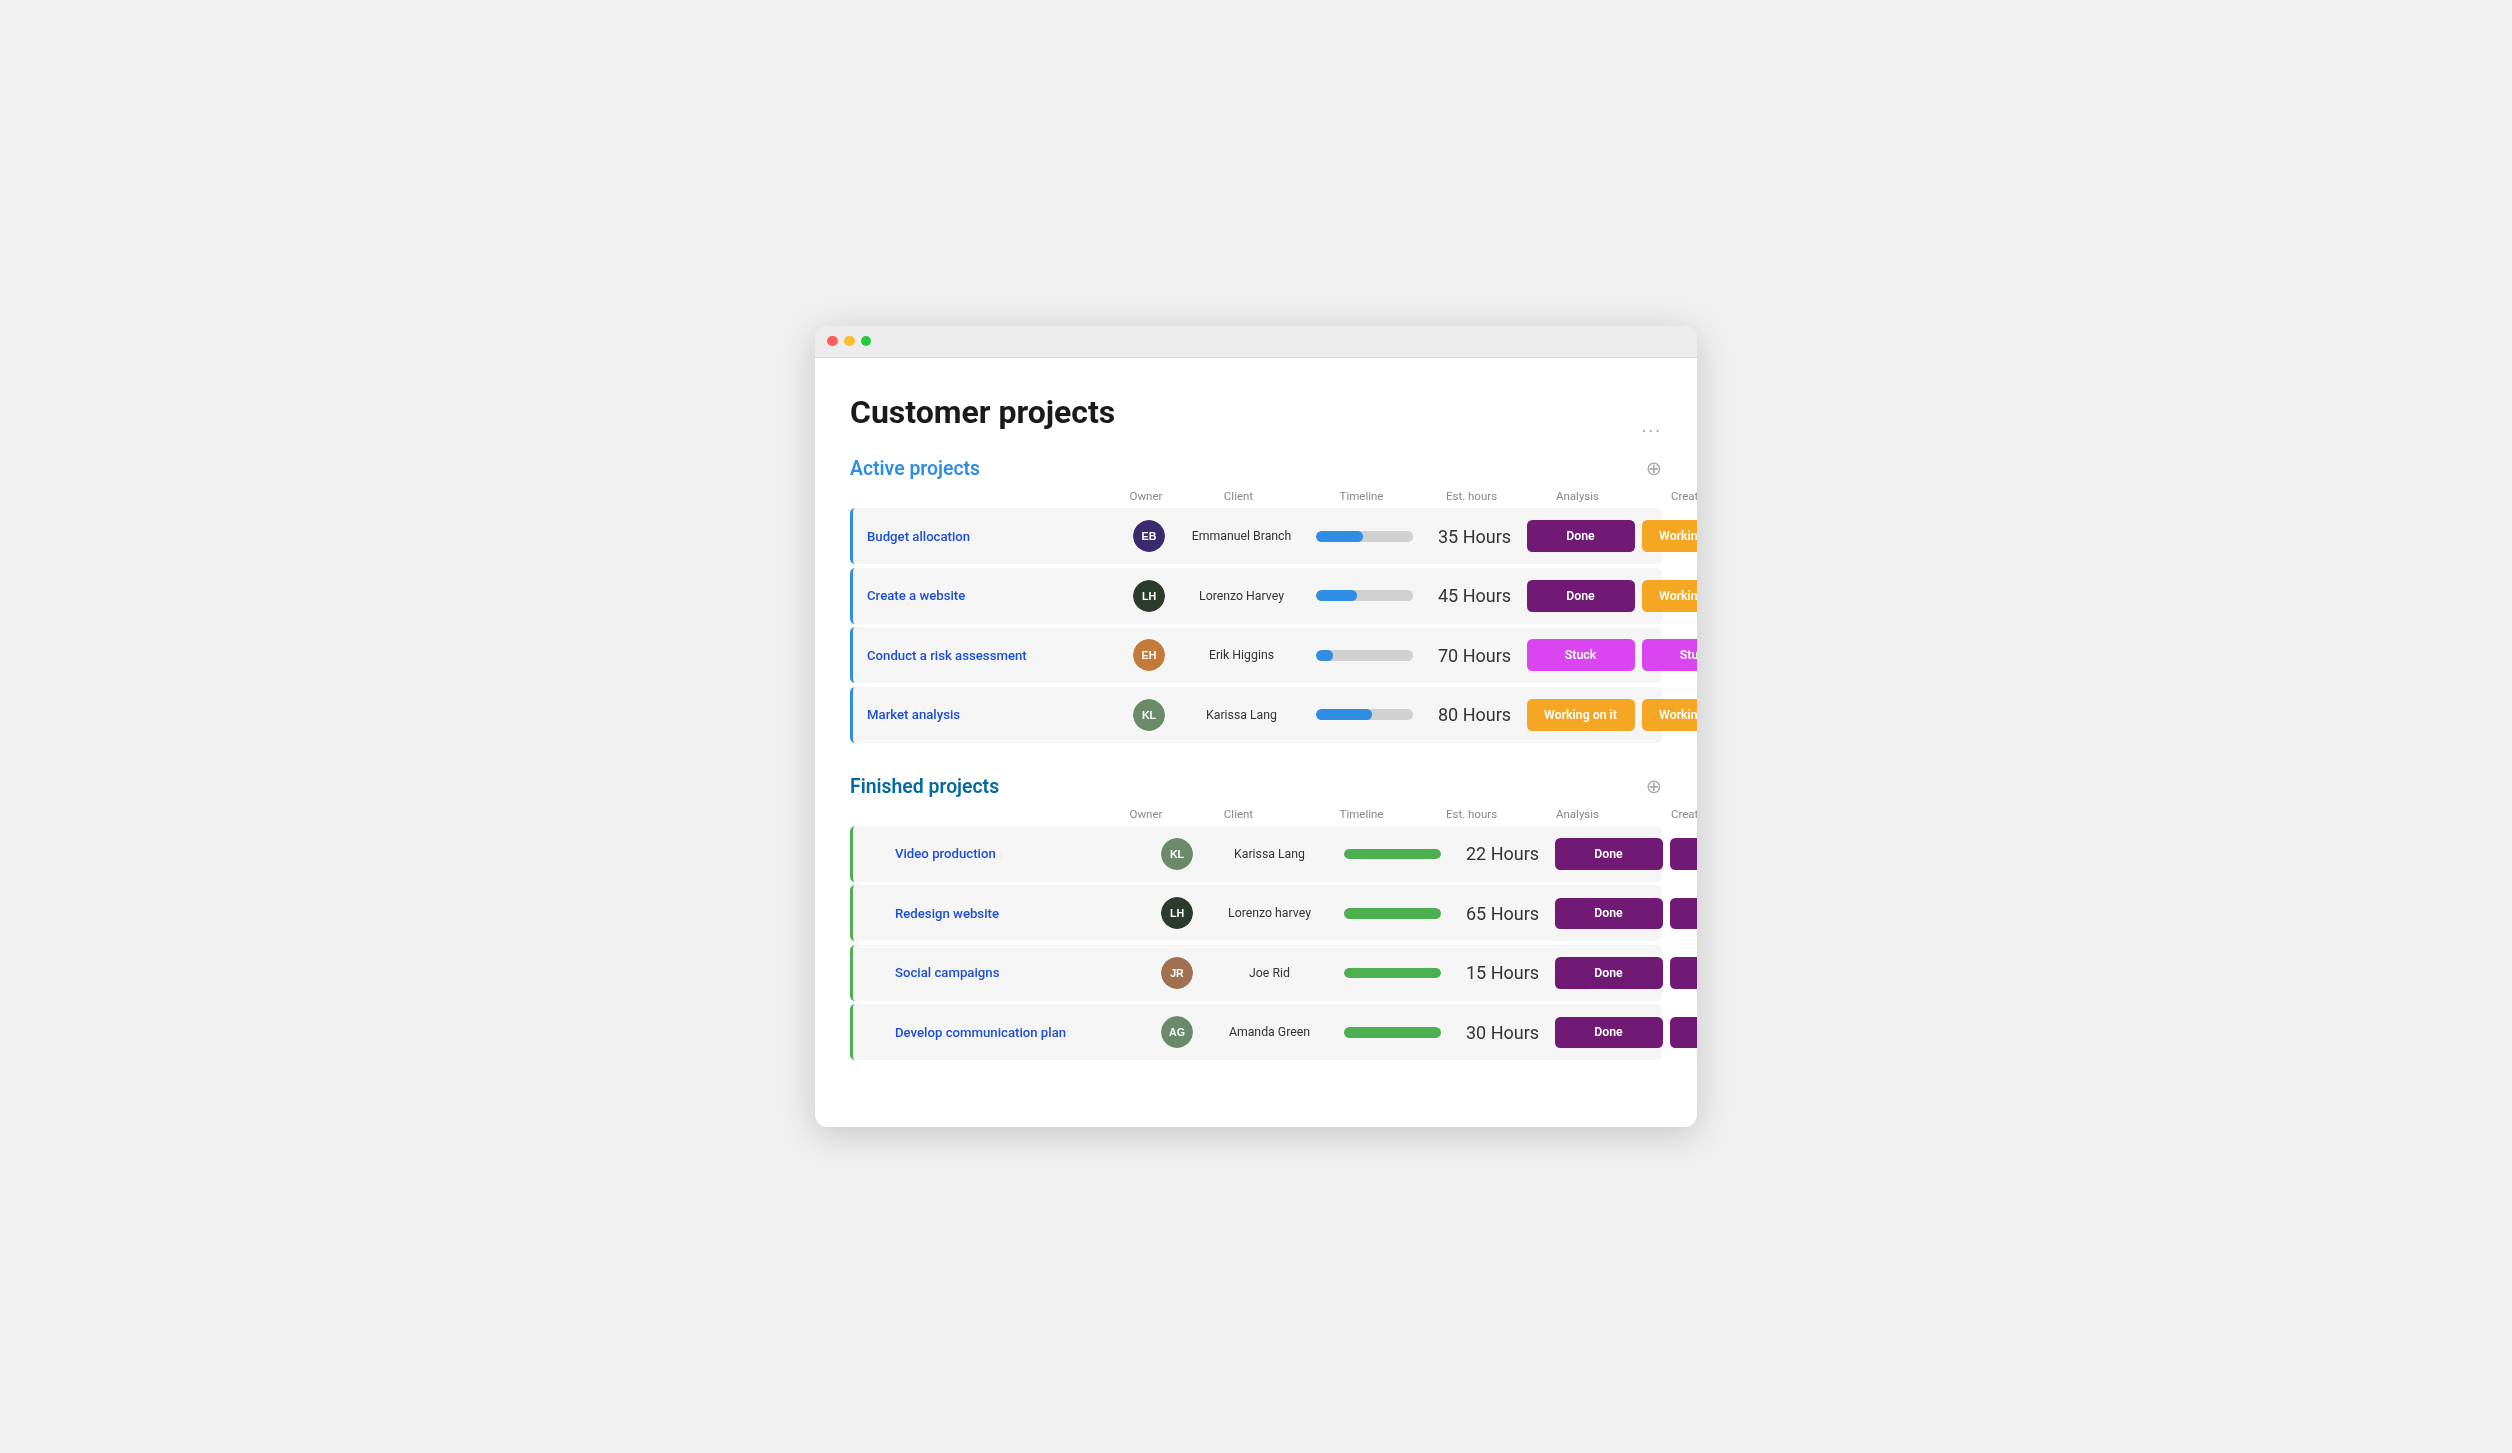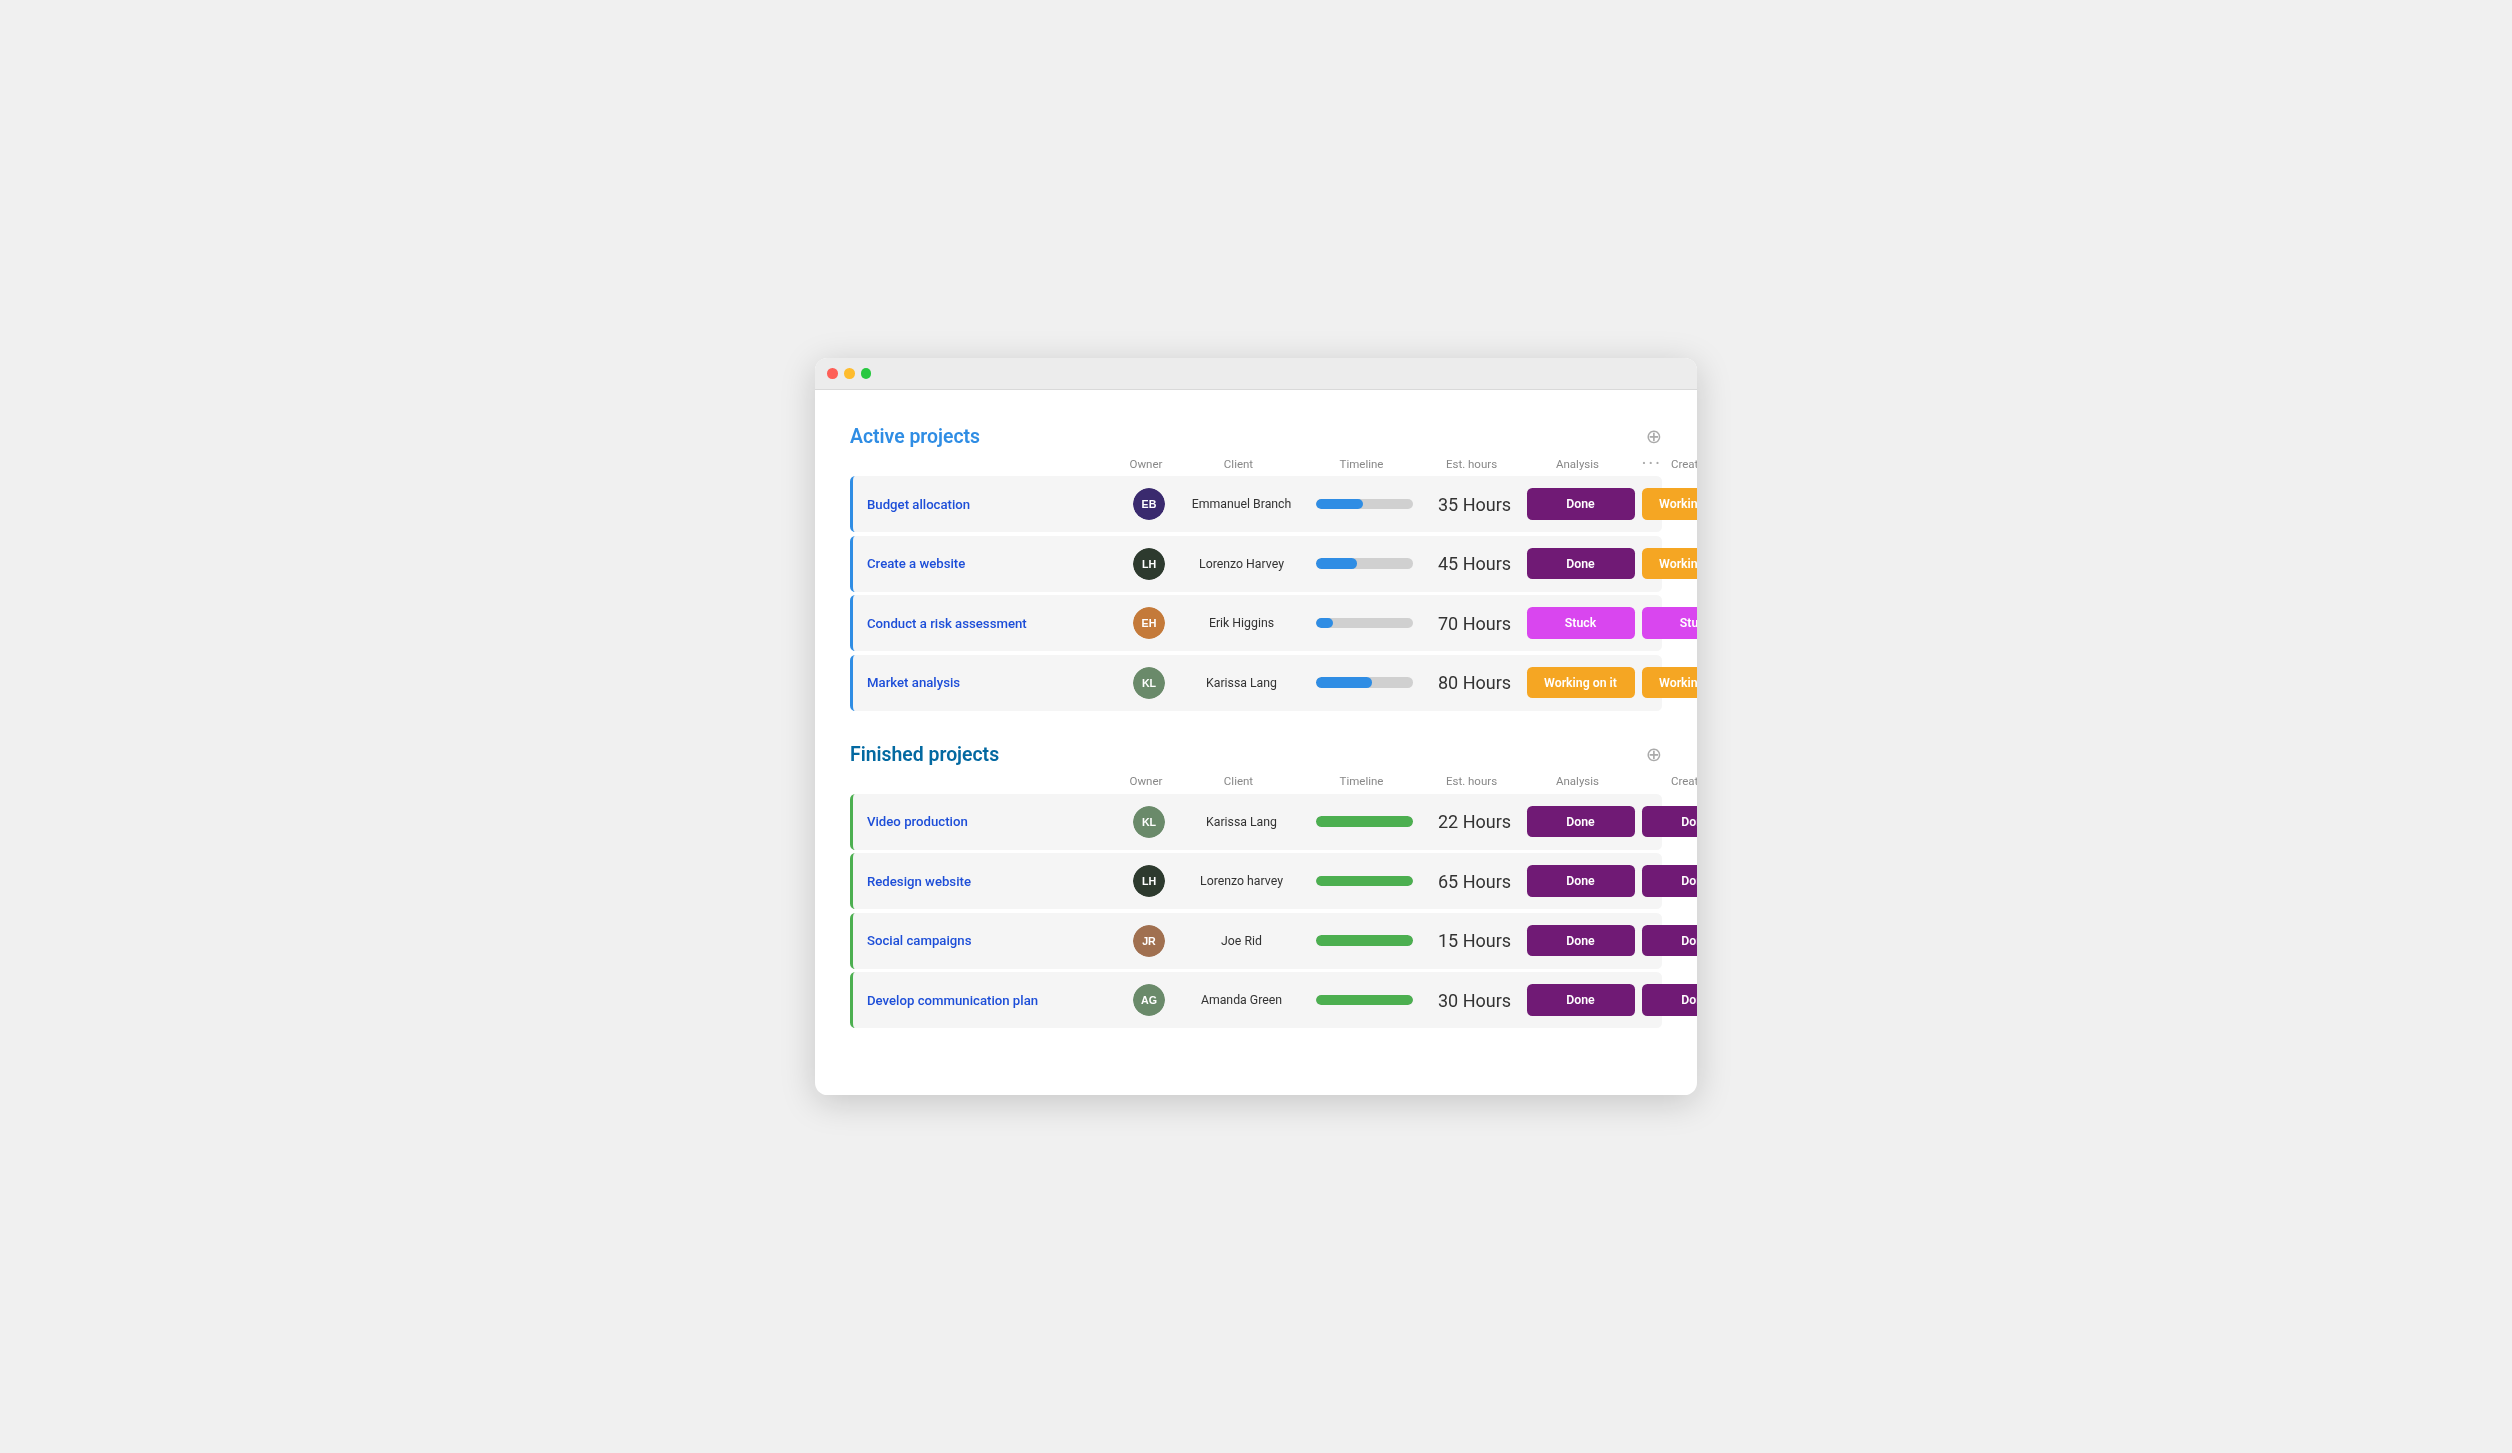--- a/index.html
+++ b/index.html
@@ -86,20 +86,21 @@
       grid-template-columns: 265px 62px 123px 123px 97px 115px 115px 26.5px;
       background: #f5f5f5;
       border-radius: 5.3px;
       margin-bottom: 3.5px;
       align-items: center;
       min-height: 56px;
       border-left: 3.5px solid #2f8de4;
     }
     .project-row.finished-row {
       border-left: 3.5px solid #4caf50;
+      padding-left: 28px;
     }
     .project-name {
       font-size: 13.2px;
       font-weight: 500;
       color: #1d4ed8;
       padding-left: 14px;
     }
     .avatar {
       width: 32px;
       height: 32px;
@@ -175,20 +176,21 @@
 </head>
 <body>
 
 <div class="window">
   <div class="titlebar">
     <div class="dot red"></div>
     <div class="dot yellow"></div>
     <div class="dot green"></div>
   </div>
   <div class="content relative">
+    <h1 class="page-title">Customer projects</h1>
     <div class="more-btn">···</div>
 
     <div class="section">
       <div class="section-header-row">
         <span class="section-title active">Active projects</span>
         <span class="section-add-btn">⊕</span>
       </div>
       <div class="table-container">
         <div class="col-headers">
           <div class="col-header left"></div>

